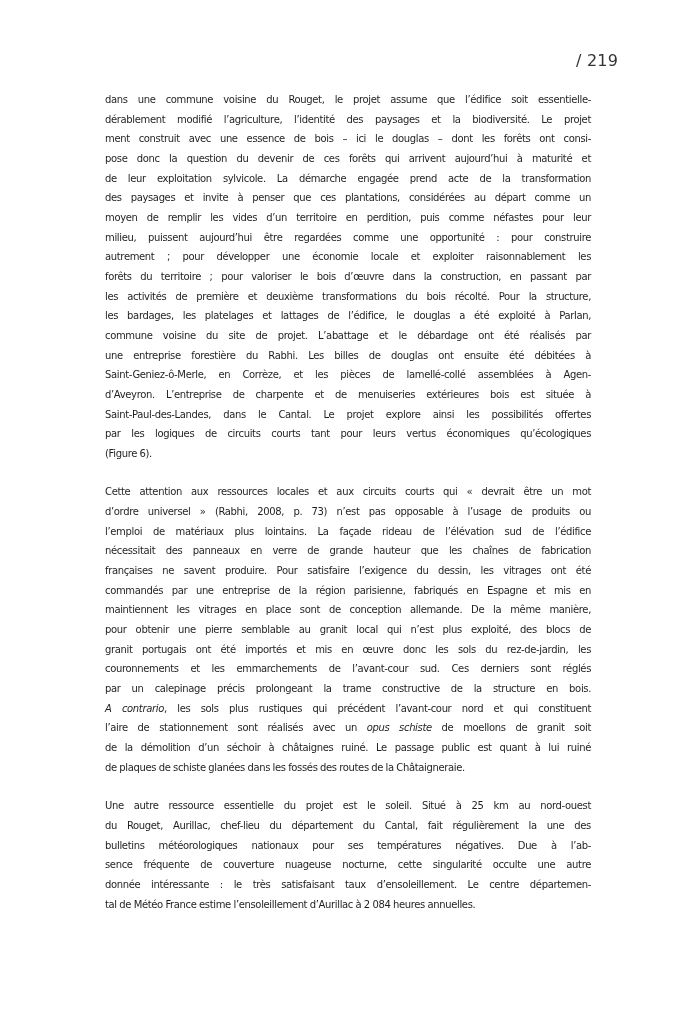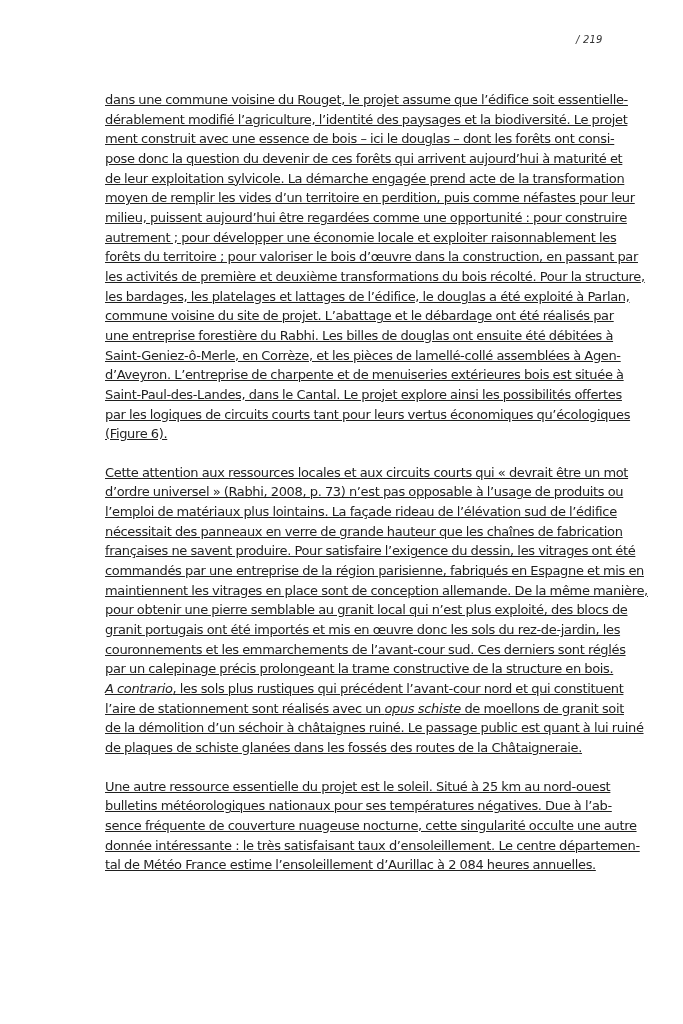--- a/index.html
+++ b/index.html
@@ -10,42 +10,40 @@
     body {
       width: 683px;
       height: 1024px;
       position: relative;
       overflow: hidden;
       font-family: "DejaVu Sans", sans-serif;
       color: #1f1f1f;
     }
     .page-number {
       position: absolute;
-      top: 34px;
+      top: 51px;
       left: 576px;
-      font-size: 10px;
+      font-size: 16px;
       color: #333333;
       letter-spacing: 0.2px;
-      font-style: italic;
     }
     .body-text {
       position: absolute;
       top: 90px;
       left: 105px;
       width: 493px;
     }
     .para {
       margin: 0 7px 19px 0;
-      font-size: 13px;
+      font-size: 10px;
       line-height: 19.65px;
       text-align: justify;
       letter-spacing: -0.35px;
       word-spacing: -0.3px;
       hyphens: manual;
-      text-decoration: underline;
     }
     .para .line {
       display: block;
       text-align: justify;
       text-align-last: justify;
       white-space: nowrap;
     }
     .para .line.last {
       text-align-last: left;
     }
@@ -57,20 +55,21 @@
 <div class="page-number">/ 219</div>
 
 <div class="body-text">
 
   <p class="para">
     <span class="line">dans une commune voisine du Rouget, le projet assume que l’édifice soit essentielle-</span>
     <span class="line">dérablement modifié l’agriculture, l’identité des paysages et la biodiversité. Le projet</span>
     <span class="line">ment construit avec une essence de bois – ici le douglas – dont les forêts ont consi-</span>
     <span class="line">pose donc la question du devenir de ces forêts qui arrivent aujourd’hui à maturité et</span>
     <span class="line">de leur exploitation sylvicole. La démarche engagée prend acte de la transformation</span>
+    <span class="line">des paysages et invite à penser que ces plantations, considérées au départ comme un</span>
     <span class="line">moyen de remplir les vides d’un territoire en perdition, puis comme néfastes pour leur</span>
     <span class="line">milieu, puissent aujourd’hui être regardées comme une opportunité : pour construire</span>
     <span class="line">autrement ; pour développer une économie locale et exploiter raisonnablement les</span>
     <span class="line">forêts du territoire ; pour valoriser le bois d’œuvre dans la construction, en passant par</span>
     <span class="line">les activités de première et deuxième transformations du bois récolté. Pour la structure,</span>
     <span class="line">les bardages, les platelages et lattages de l’édifice, le douglas a été exploité à Parlan,</span>
     <span class="line">commune voisine du site de projet. L’abattage et le débardage ont été réalisés par</span>
     <span class="line">une entreprise forestière du Rabhi. Les billes de douglas ont ensuite été débitées à</span>
     <span class="line">Saint-Geniez-ô-Merle, en Corrèze, et les pièces de lamellé-collé assemblées à Agen-</span>
     <span class="line">d’Aveyron. L’entreprise de charpente et de menuiseries extérieures bois est située à</span>
@@ -92,19 +91,20 @@
     <span class="line">couronnements et les emmarchements de l’avant-cour sud. Ces derniers sont réglés</span>
     <span class="line">par un calepinage précis prolongeant la trame constructive de la structure en bois.</span>
     <span class="line"><em>A contrario</em><span>, les sols plus rustiques qui précédent l’avant-cour nord et qui constituent</span></span>
     <span class="line"><span>l’aire de stationnement sont réalisés avec un </span><em>opus schiste</em><span> de moellons de granit soit</span></span>
     <span class="line">de la démolition d’un séchoir à châtaignes ruiné. Le passage public est quant à lui ruiné</span>
     <span class="line last">de plaques de schiste glanées dans les fossés des routes de la Châtaigneraie.</span>
   </p>
 
   <p class="para">
     <span class="line">Une autre ressource essentielle du projet est le soleil. Situé à 25 km au nord-ouest</span>
+    <span class="line">du Rouget, Aurillac, chef-lieu du département du Cantal, fait régulièrement la une des</span>
     <span class="line">bulletins météorologiques nationaux pour ses températures négatives. Due à l’ab-</span>
     <span class="line">sence fréquente de couverture nuageuse nocturne, cette singularité occulte une autre</span>
     <span class="line">donnée intéressante : le très satisfaisant taux d’ensoleillement. Le centre départemen-</span>
     <span class="line last">tal de Météo France estime l’ensoleillement d’Aurillac à 2 084 heures annuelles.</span>
   </p>
 
 </div>
 
 </body></html>

